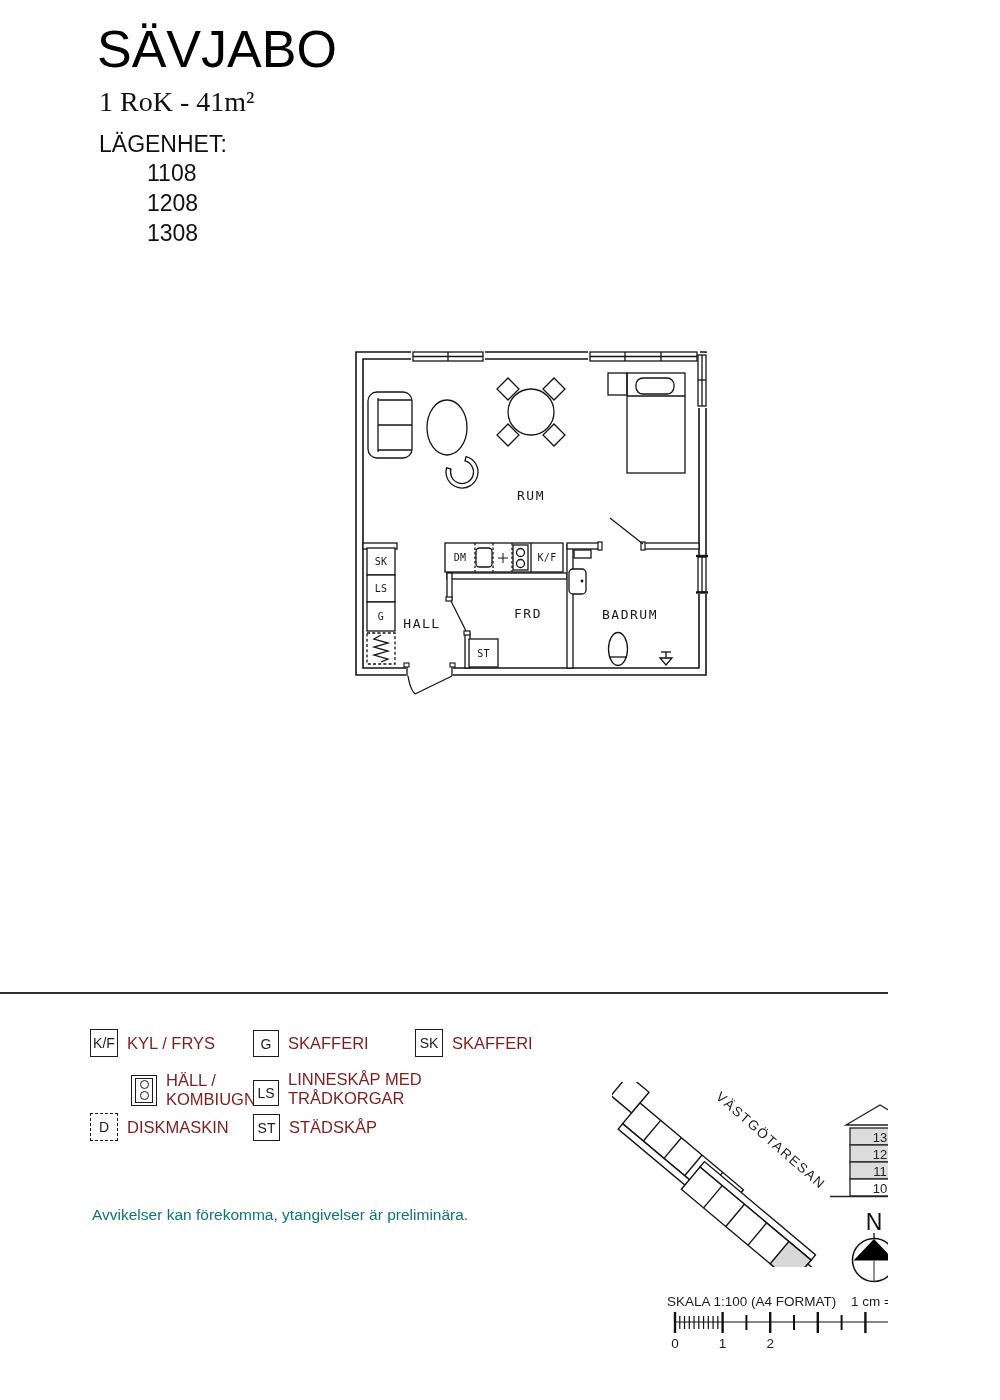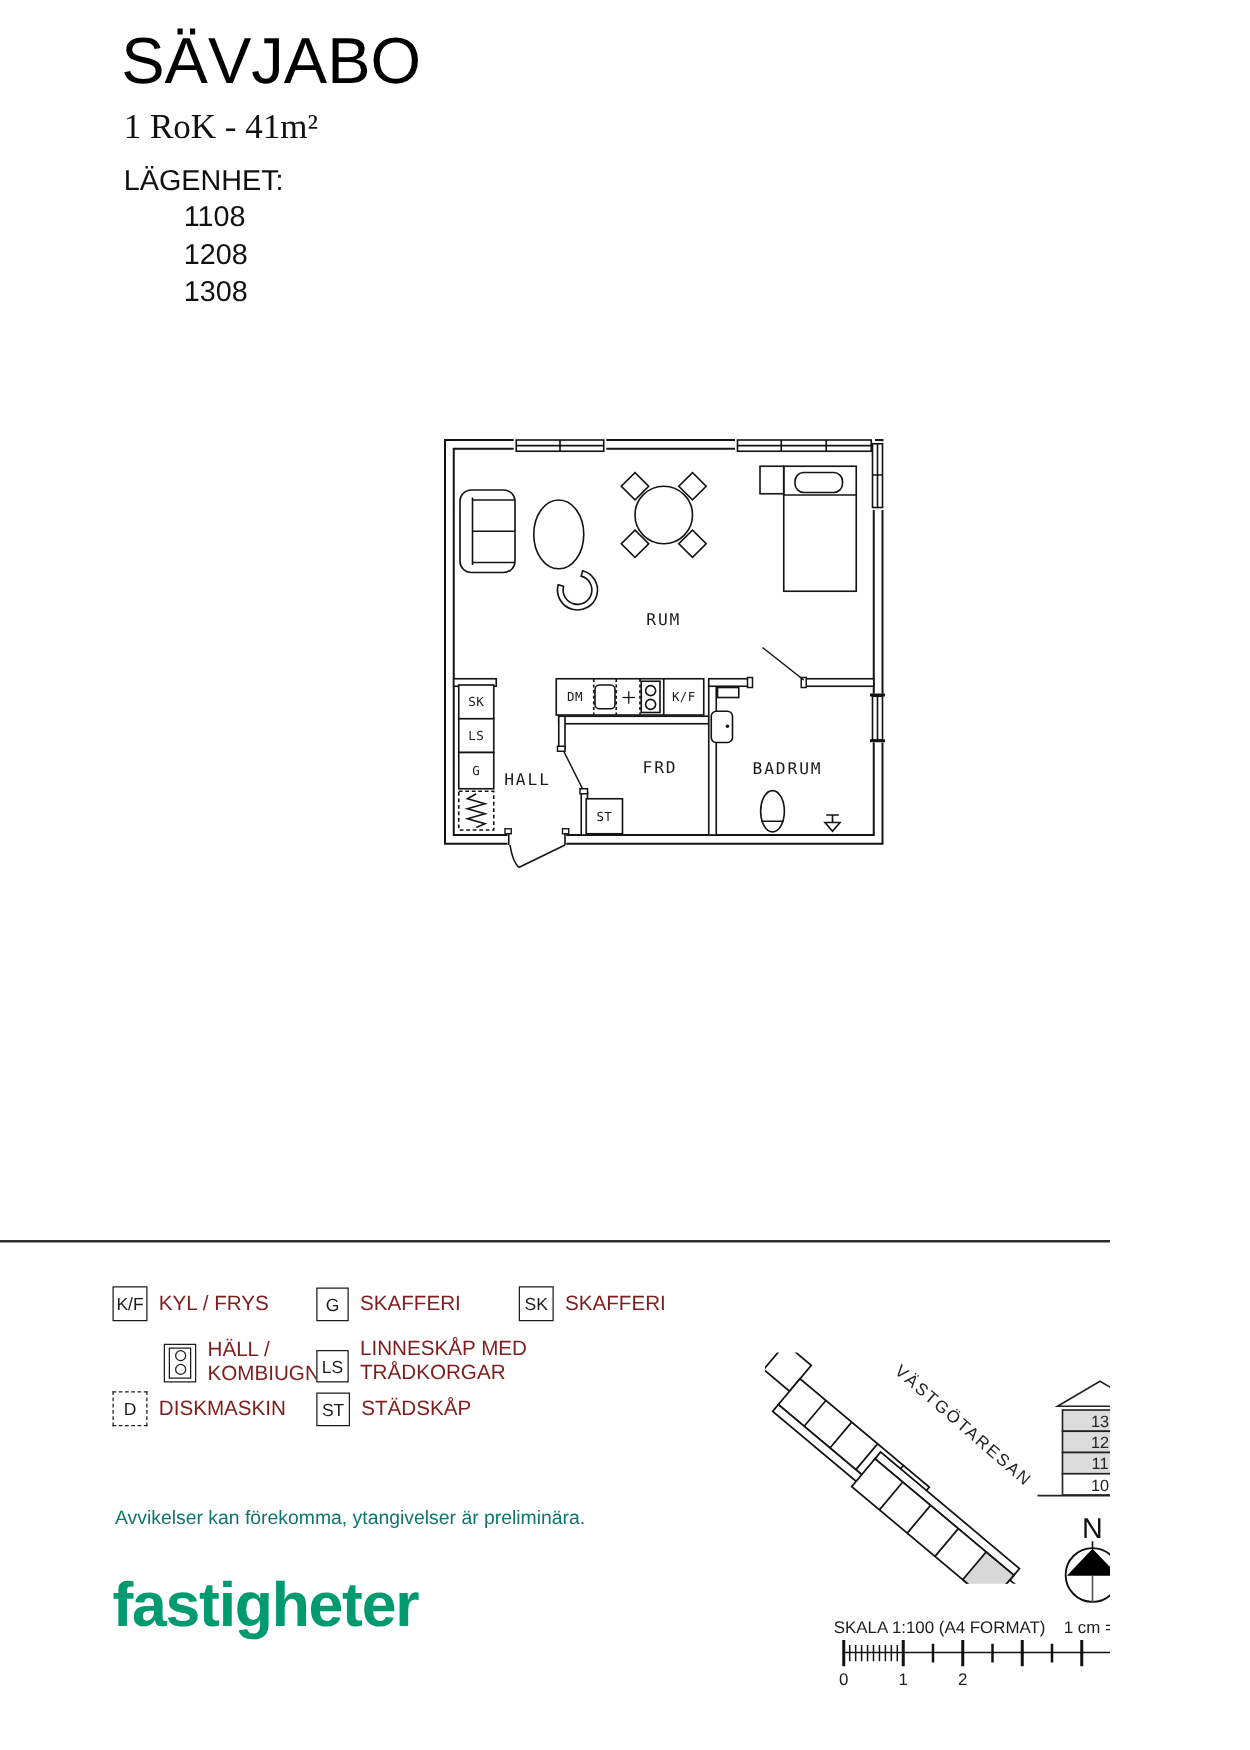--- a/index.html
+++ b/index.html
@@ -323,16 +323,15 @@
     <g text-anchor="middle">
       <text class="ui-text" x="20" y="60">0</text>
       <text class="ui-text" x="67.6" y="60">1</text>
       <text class="ui-text" x="115.2" y="60">2</text>
       <text class="ui-text" x="259" y="60">5m</text>
     </g>
   </svg>
 
   <div class="abs disclaimer">Avvikelser kan förekomma, ytangivelser är preliminära.</div>
   <div class="abs logo" style="color: rgb(0, 154, 112);">
-    <div>fastigheter</div>
   </div>
 
 </div>
 
 </body></html>

